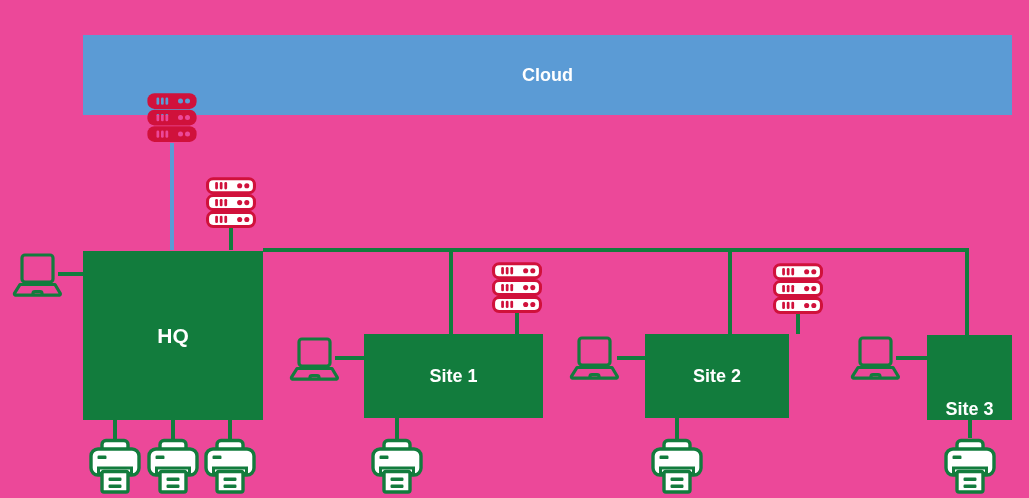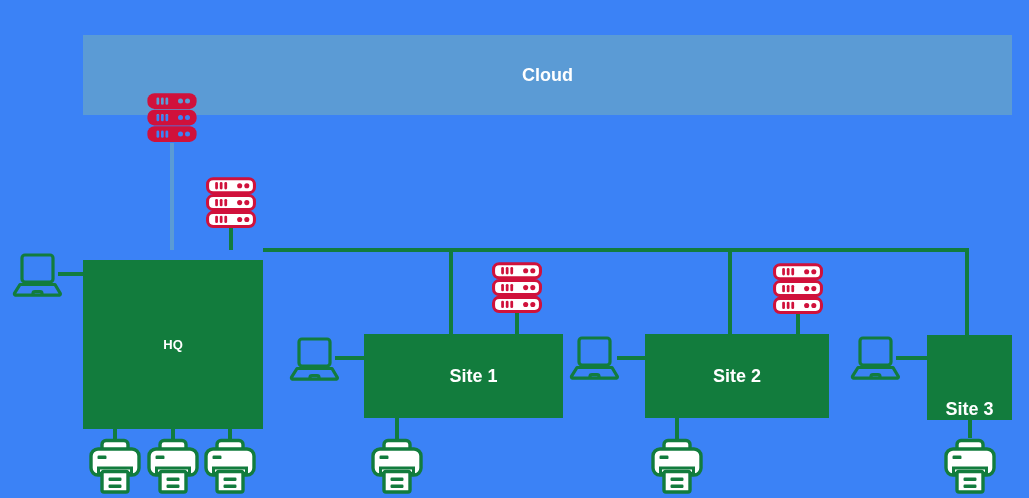--- a/index.html
+++ b/index.html
@@ -3,33 +3,33 @@
 <meta charset="utf-8">
 <style>
   :root{
     --blue:#5B9BD5;
     --green:#127C3D;
     --red:#D0113B;
     --label:#FFFFFF;
   }
   html,body{margin:0;padding:0;background:#fff;}
   .canvas{
-    position:relative;width:1029px;height:498px;background:#3b82f6;overflow:hidden;
+    position:relative;width:1029px;height:498px;background:#ec4899;overflow:hidden;
     font-family:"Liberation Sans",sans-serif;
     text-decoration:underline;
   }
   .node{
     position:absolute;display:flex;align-items:center;justify-content:center;
     color:var(--label);font-weight:700;
   }
   .cloud-bar{left:83px;top:35px;width:929px;height:80px;background:var(--blue);font-size:18px;}
-  .hq-box{left:83px;top:260px;width:180px;height:169px;background:var(--green);font-size:13px;}
+  .hq-box{left:83px;top:251px;width:180px;height:169px;background:var(--green);font-size:21px;}
   .site-box{background:var(--green);font-size:18px;}
-  .site1{left:364px;top:334px;width:179px;height:84px;padding-left:20px;}
-  .site2{left:645px;top:334px;width:184px;height:84px;align-items:center;}
+  .site1{left:364px;top:334px;width:179px;height:84px;}
+  .site2{left:645px;top:334px;width:144px;height:84px;align-items:center;}
   .site3{left:927px;top:335px;width:85px;height:85px;align-items:flex-end;}
   .line{position:absolute;background:var(--green);}
   .line.blue{background:var(--blue);}
   .icon{position:absolute;display:block;}
 </style>
 </head>
 <body>
 
 <svg width="0" height="0" style="position:absolute" aria-hidden="true">
   <defs>

